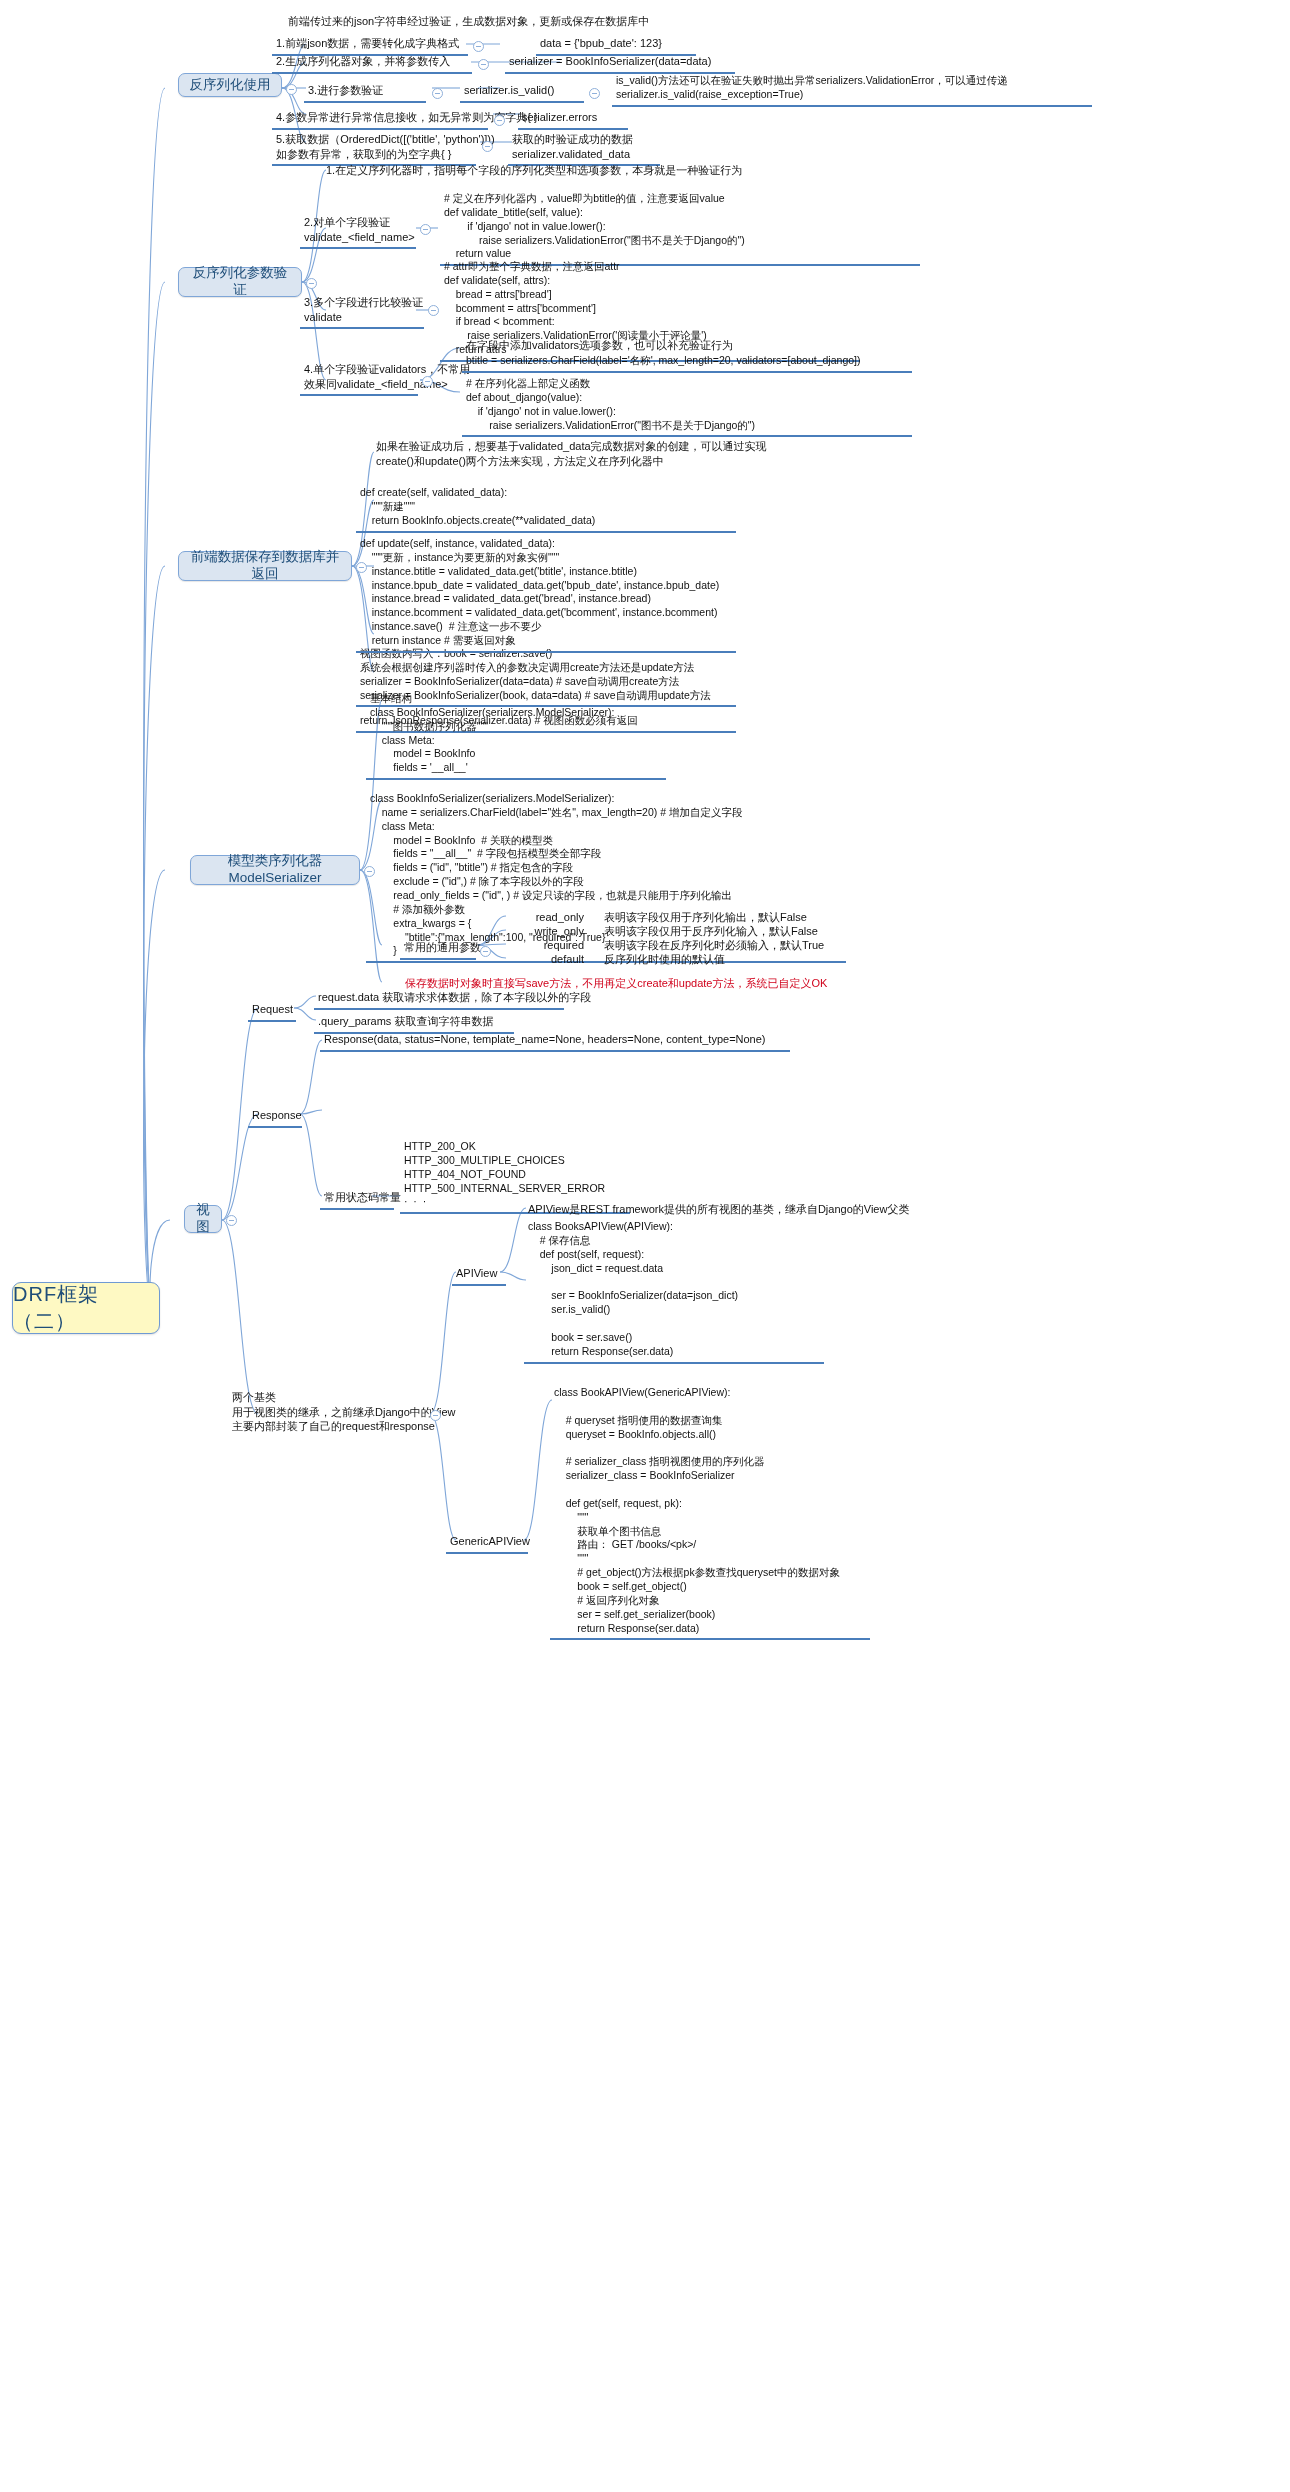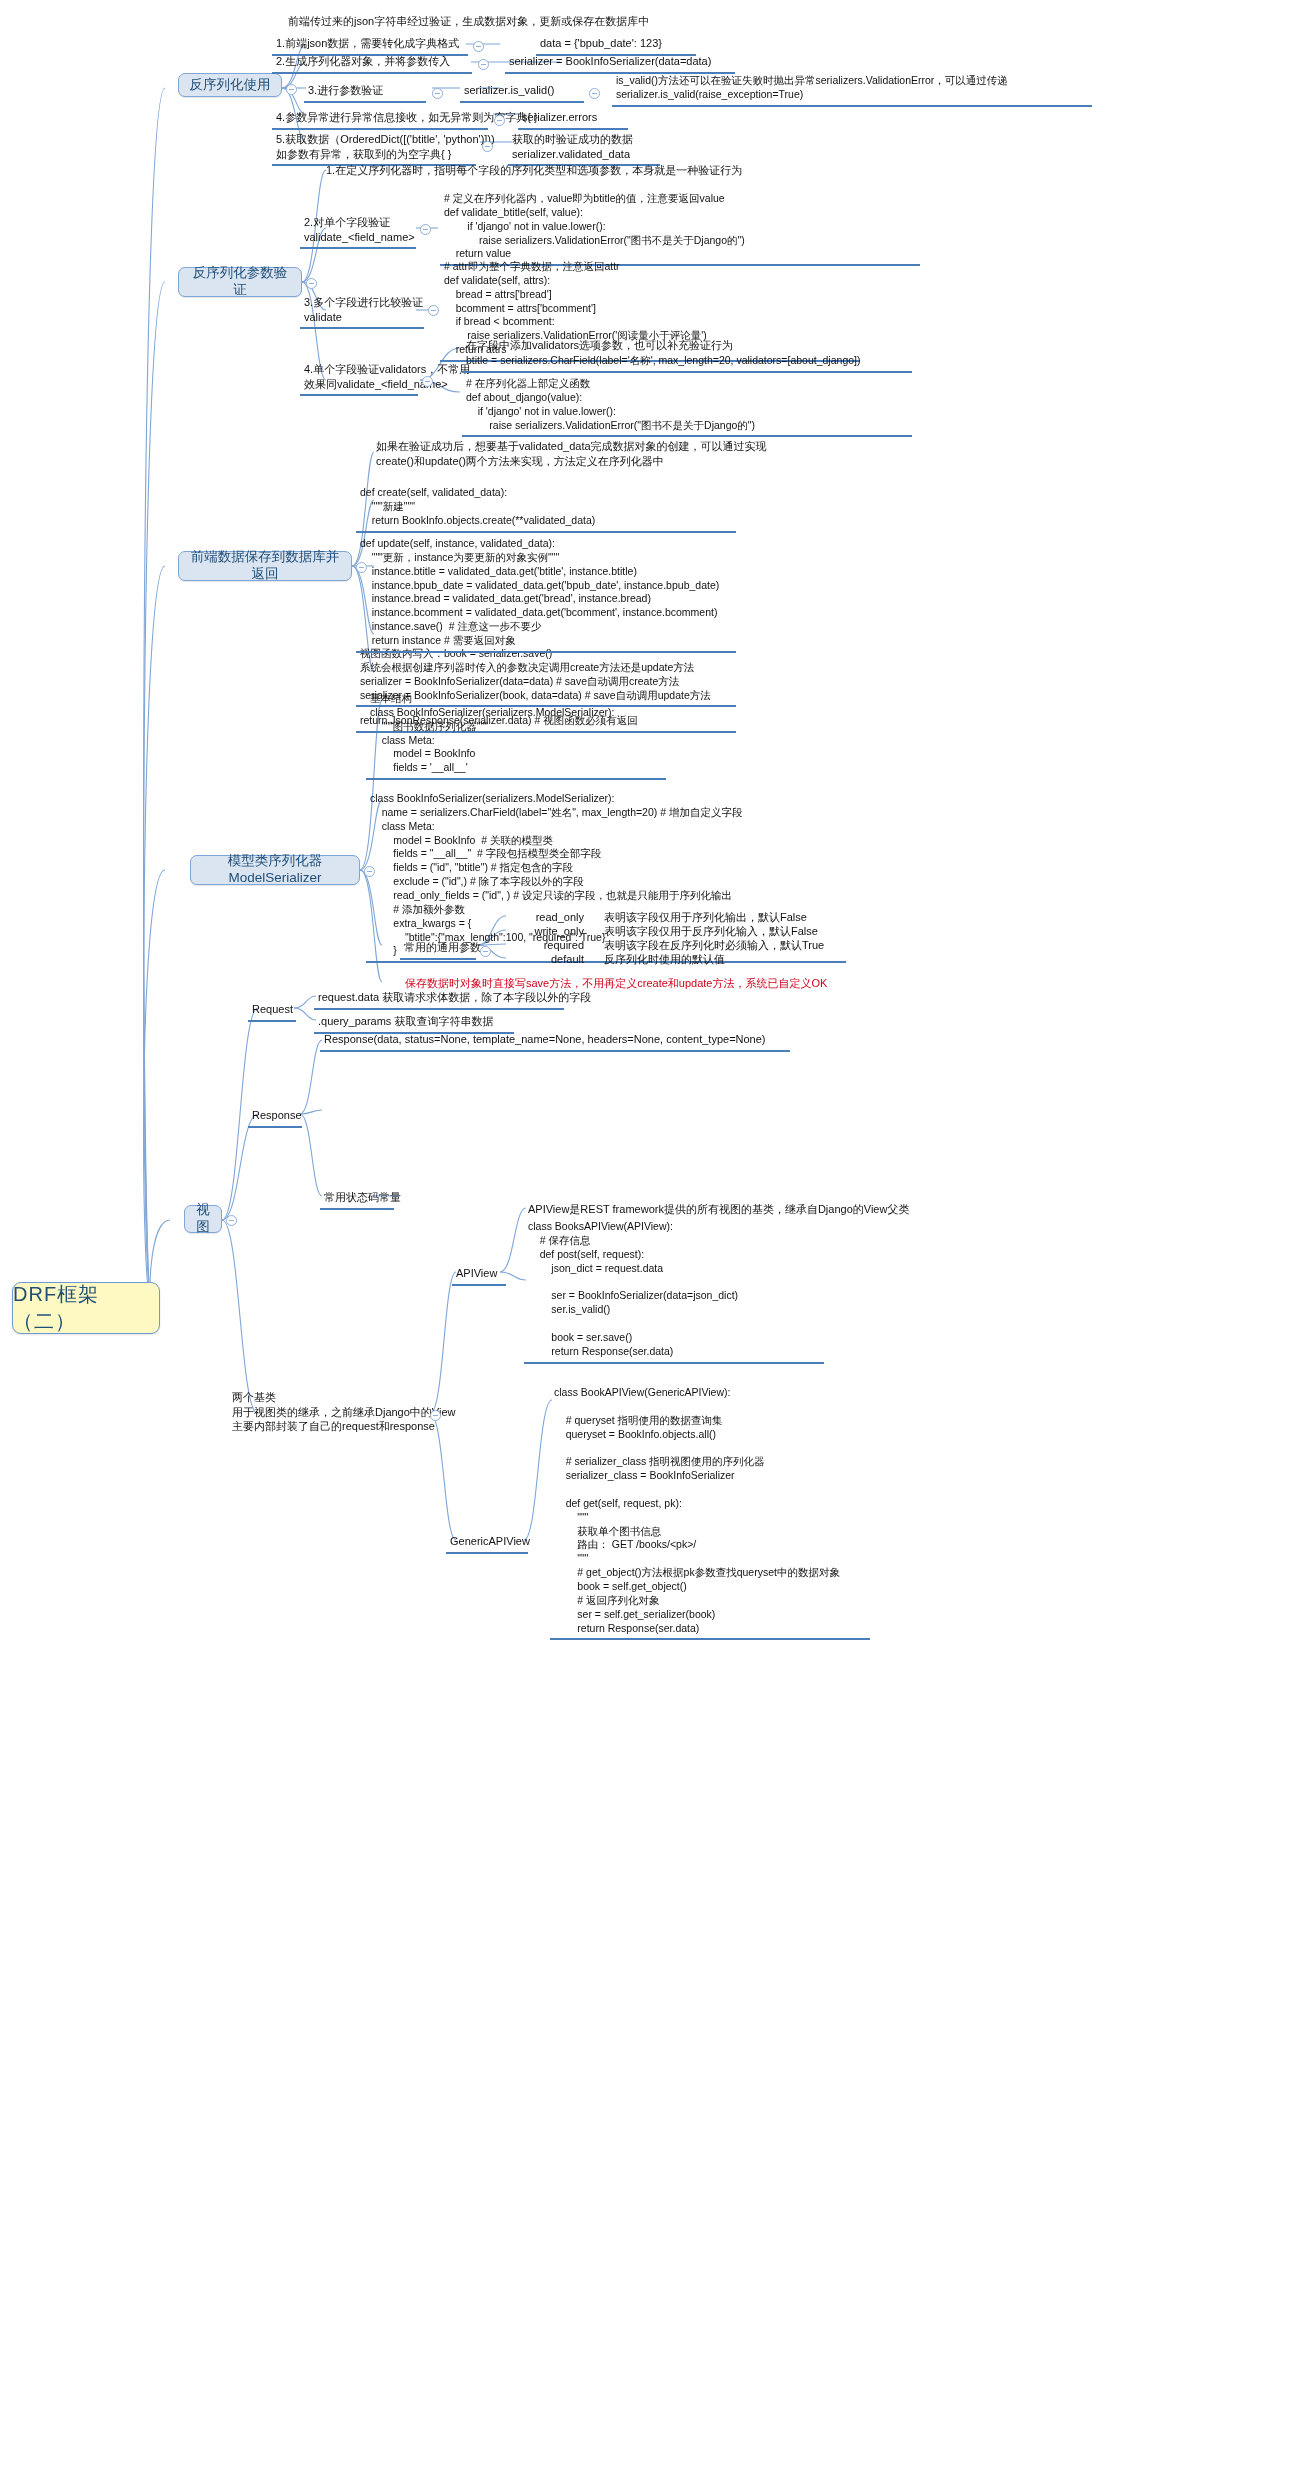--- a/index.html
+++ b/index.html
@@ -285,20 +285,25 @@
 </div>
 <span class="toggle" style="left:226px;top:1215px;"></span>
 
 <div class="node ul" style="left:248px;top:1000px;width:48px;font-size:11px;">Request</div>
 <div class="node ul" style="left:314px;top:988px;width:250px;font-size:11px;">request.data 获取请求求体数据，除了本字段以外的字段</div>
 <div class="node ul" style="left:314px;top:1012px;width:200px;font-size:11px;">.query_params 获取查询字符串数据</div>
 
 <div class="node ul" style="left:248px;top:1106px;width:54px;font-size:11px;">Response</div>
 <div class="node ul" style="left:320px;top:1030px;width:470px;font-size:11px;">Response(data, status=None, template_name=None, headers=None, content_type=None)</div>
 <div class="node ul" style="left:320px;top:1188px;width:74px;font-size:11px;">常用状态码常量</div>
+<div class="node ul" style="left:400px;top:1138px;width:230px;font-size:10.5px;">HTTP_200_OK
+HTTP_300_MULTIPLE_CHOICES
+HTTP_404_NOT_FOUND
+HTTP_500_INTERNAL_SERVER_ERROR
+·  ·  ·</div>
 
 <div class="node plain" style="left:228px;top:1388px;width:200px;font-size:11px;">两个基类
 用于视图类的继承，之前继承Django中的View
 主要内部封装了自己的request和response</div>
 <span class="toggle" style="left:430px;top:1410px;"></span>
 
 <div class="node ul" style="left:452px;top:1264px;width:54px;font-size:11px;">APIView</div>
 <div class="node plain" style="left:524px;top:1200px;font-size:11px;">APIView是REST framework提供的所有视图的基类，继承自Django的View父类</div>
 <div class="node ul" style="left:524px;top:1218px;width:300px;font-size:10.5px;">class BooksAPIView(APIView):
     # 保存信息

